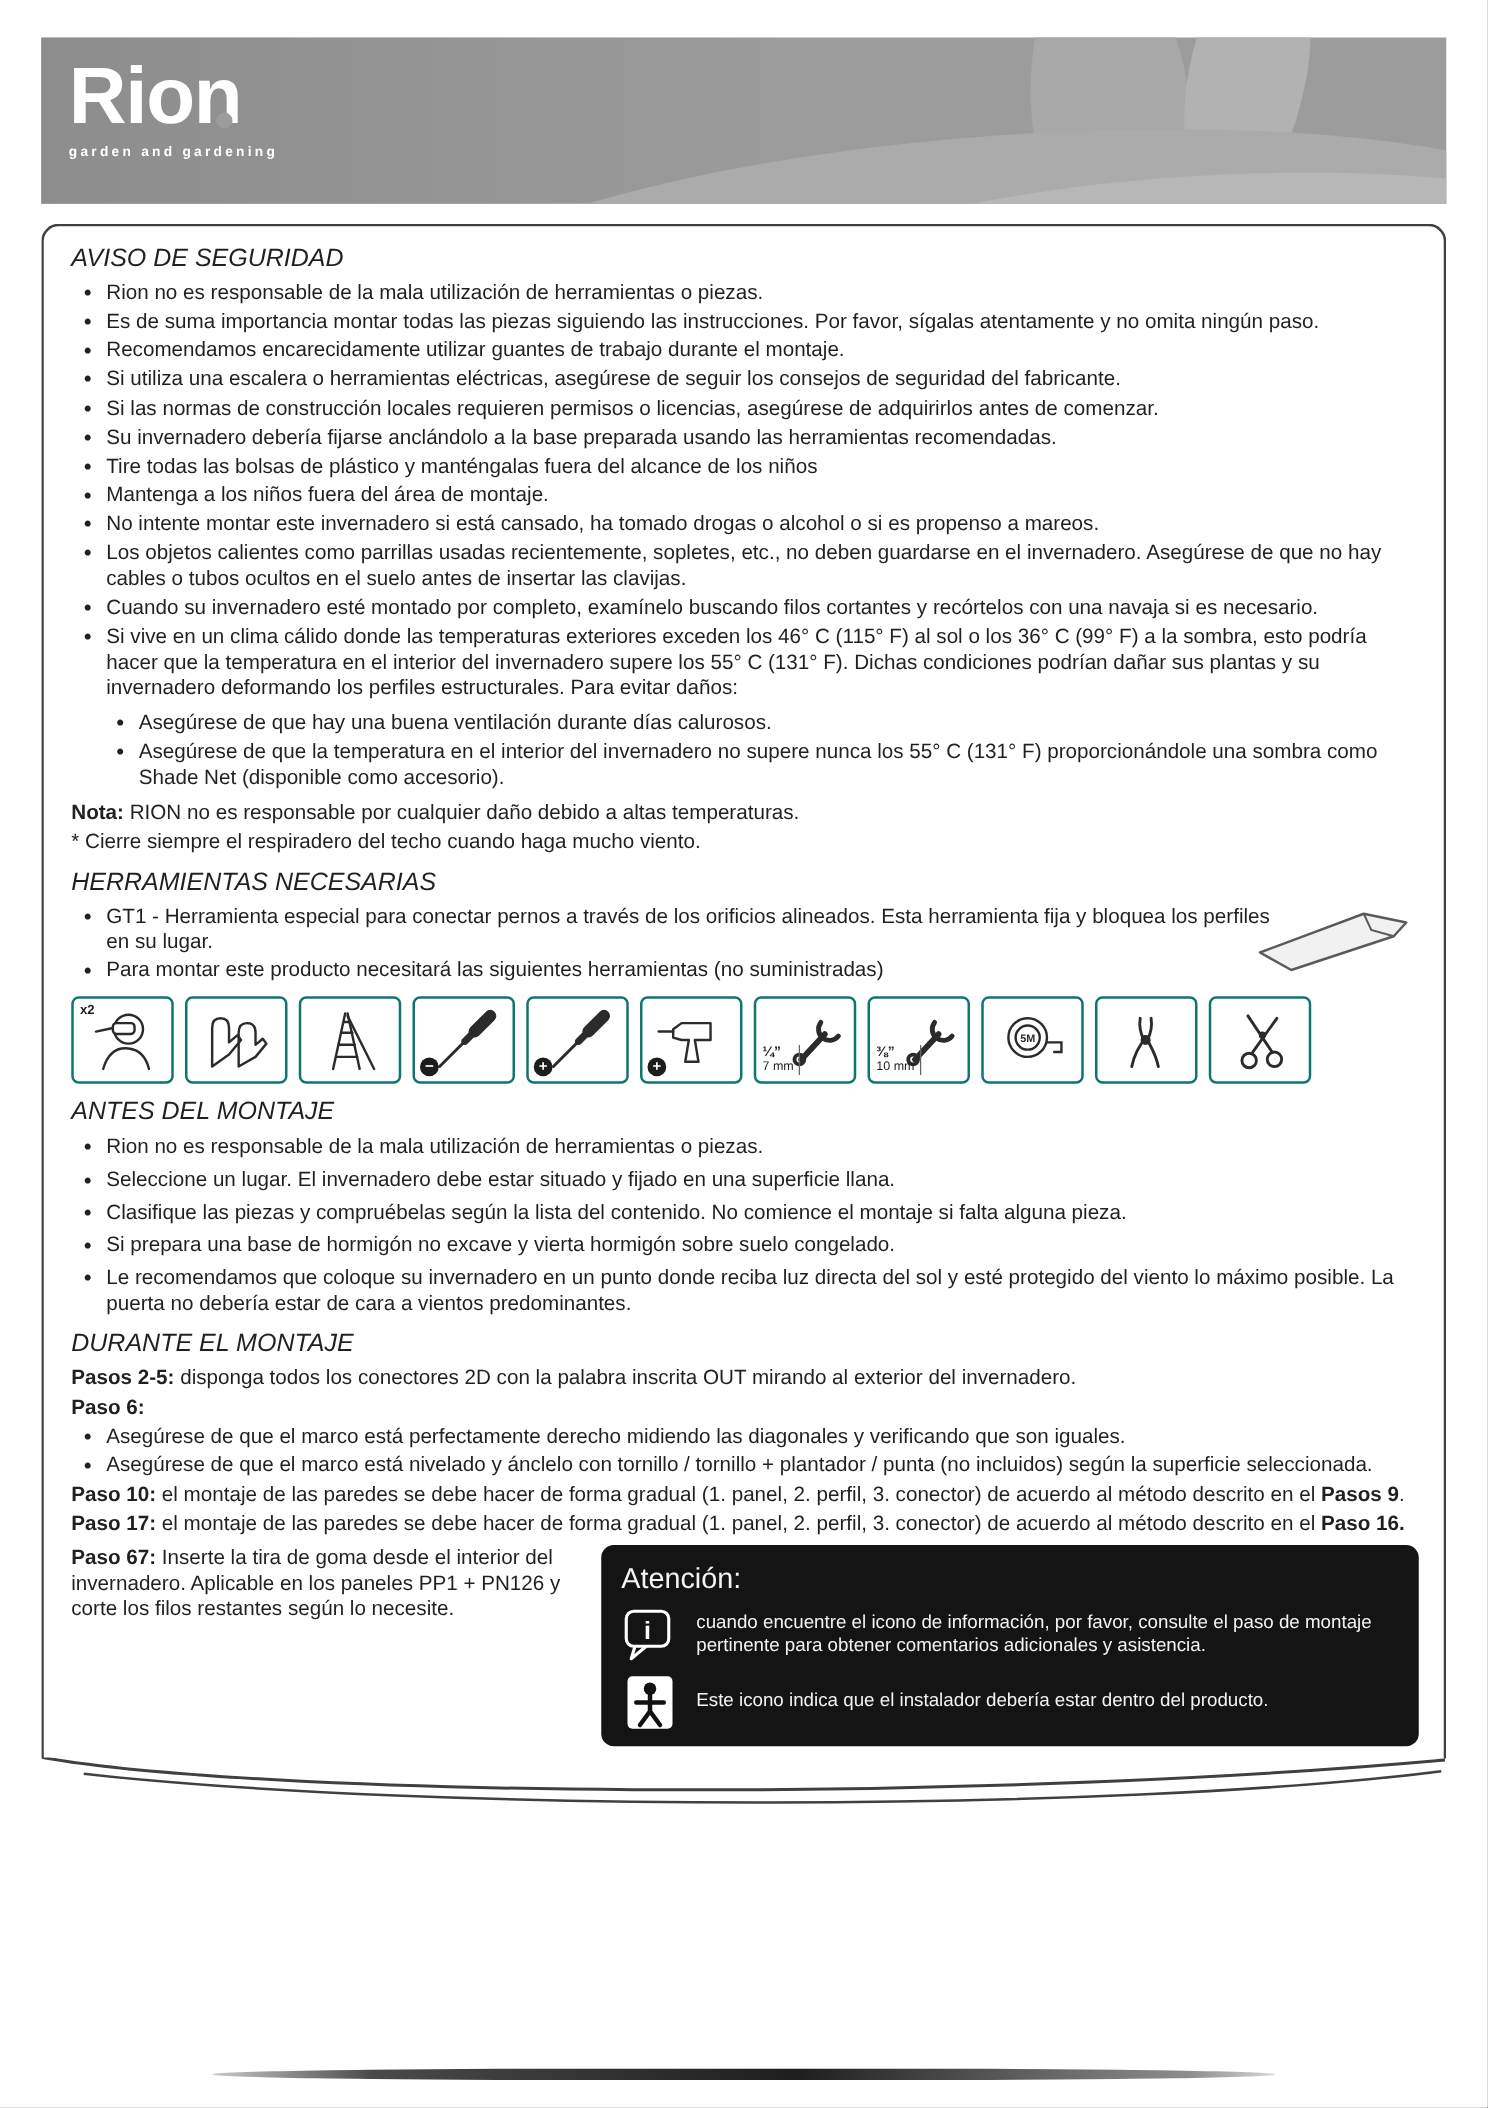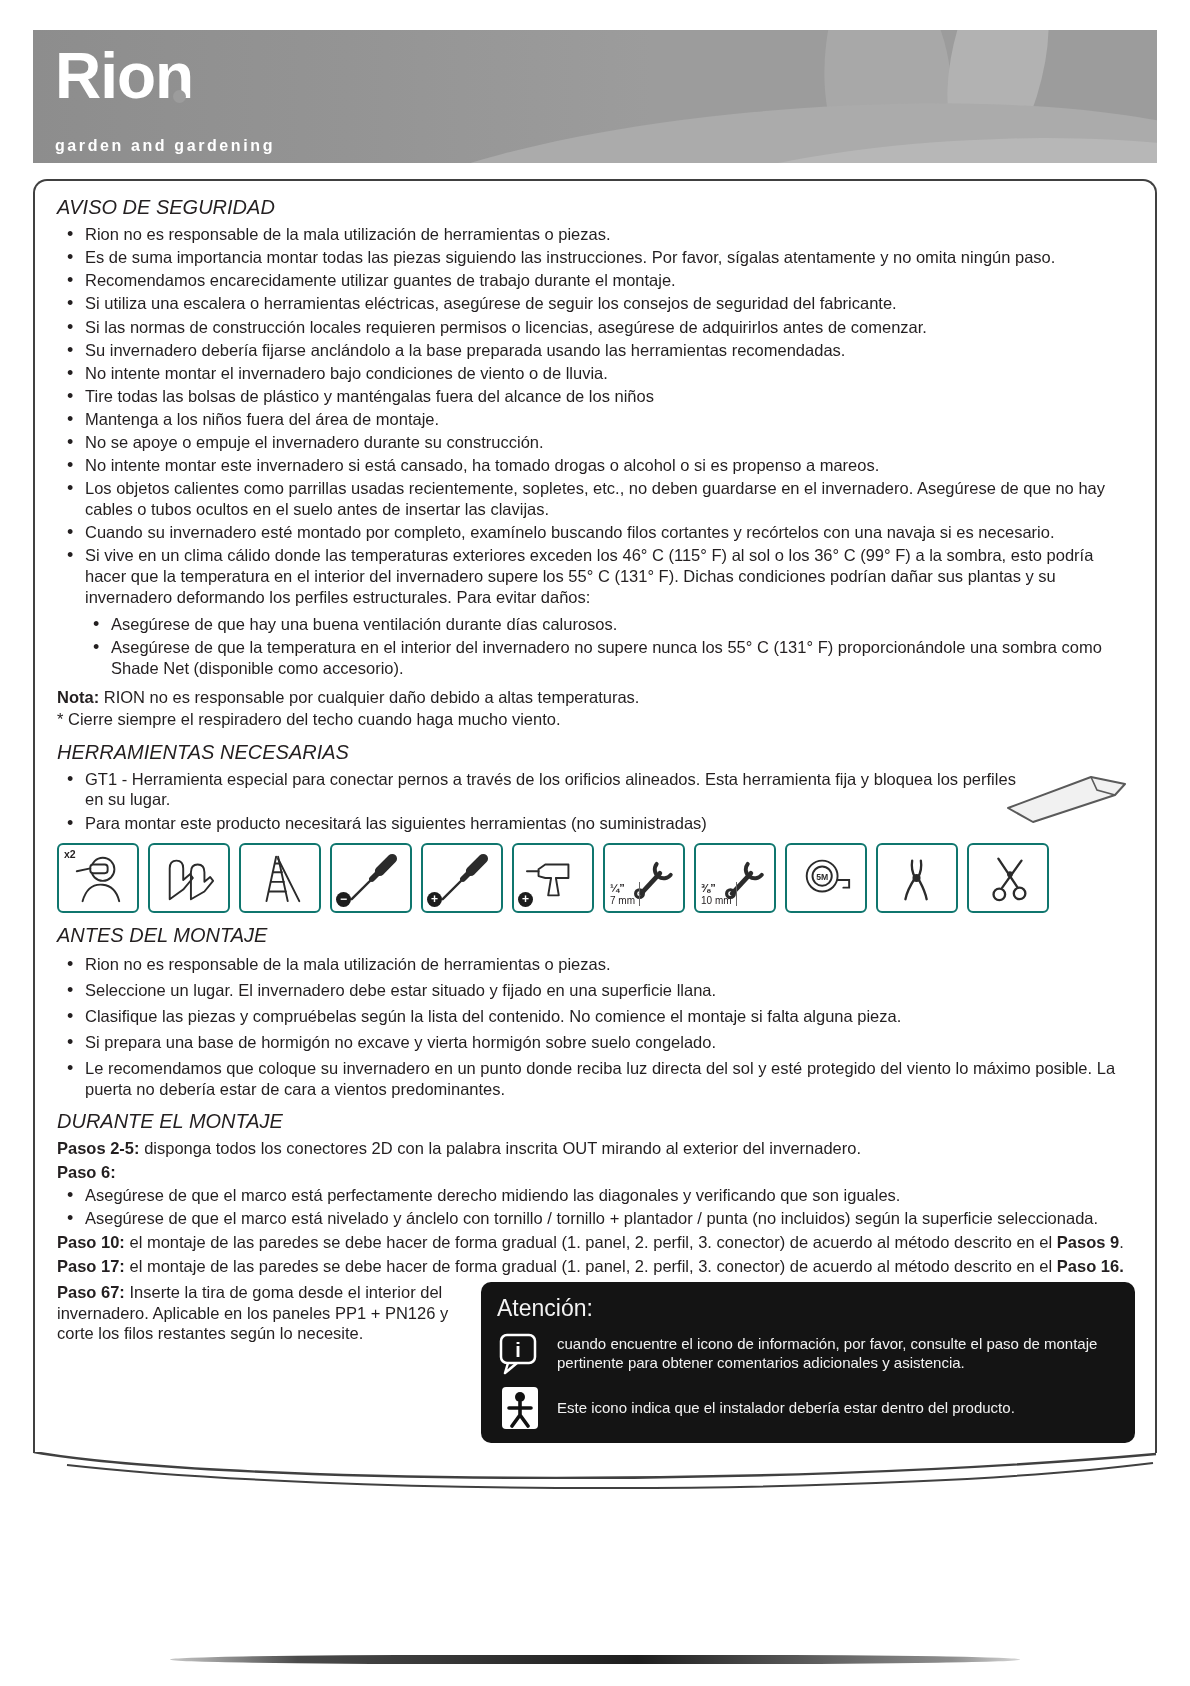--- a/index.html
+++ b/index.html
@@ -10,21 +10,21 @@
   
   .banner{margin:30px 33px 16px;height:133px;background:#9c9c9c;position:relative;overflow:hidden;}
   .banner .shade-left{position:absolute;inset:0;background:linear-gradient(90deg,#8d8d8d 0%,#949494 28%,rgba(148,148,148,0) 55%);}
   .banner .swoosh-a{position:absolute;left:300px;top:78px;width:950px;height:220px;background:#ababab;border-radius:50%;transform:rotate(-4deg);}
   .banner .swoosh-b{position:absolute;left:560px;top:110px;width:760px;height:190px;background:#b7b7b7;border-radius:50%;transform:rotate(-3deg);}
   .banner .leaf{position:absolute;left:770px;top:-60px;width:170px;height:230px;background:#a8a8a8;border-radius:0 90% 0 90%;transform:rotate(24deg);}
   .banner .leaf2{position:absolute;left:905px;top:-80px;width:120px;height:220px;background:#b2b2b2;border-radius:0 90% 0 90%;transform:rotate(30deg);}
   .logo-block{position:absolute;left:22px;top:14px;z-index:3;}
   .logo-text{color:#fff;font-weight:bold;font-size:64px;line-height:1;letter-spacing:-1px;}
   .logo-dot{position:absolute;left:118px;top:46px;width:13px;height:13px;border-radius:50%;background:#9c9c9c;}
-  .logo-tagline{color:#fff;font-weight:bold;font-size:16px;letter-spacing:2.6px;margin-top:28px;}
+  .logo-tagline{color:#fff;font-weight:bold;font-size:11px;letter-spacing:2.6px;margin-top:8px;}
   
   .main-box{
     margin:0 33px;border:2.2px solid #404040;border-bottom:none;border-radius:14px 14px 0 0;
     padding:12px 20px 4px 20px;position:relative;
   }
   .sec-title{font-style:italic;font-size:20px;margin:10px 0 4px 2px;font-weight:400;}
   .sec-title.first{margin-top:2px;}
   ul.blist{margin:0;padding:0 0 0 30px;list-style:none;}
   ul.blist li{position:relative;margin:2.5px 0;}
   ul.blist li::before{content:"•";position:absolute;left:-18px;top:-1px;font-size:18px;color:#231f20;}
@@ -77,24 +77,22 @@
   <div class="main-box">
 
     <div class="sec-title first">AVISO DE SEGURIDAD</div>
     <ul class="blist">
       <li>Rion no es responsable de la mala utilización de herramientas o piezas.</li>
       <li>Es de suma importancia montar todas las piezas siguiendo las instrucciones. Por favor, sígalas atentamente y no omita ningún paso.</li>
       <li>Recomendamos encarecidamente utilizar guantes de trabajo durante el montaje.</li>
       <li>Si utiliza una escalera o herramientas eléctricas, asegúrese de seguir los consejos de seguridad del fabricante.</li>
       <li>Si las normas de construcción locales requieren permisos o licencias, asegúrese de adquirirlos antes de comenzar.</li>
       <li>Su invernadero debería fijarse anclándolo a la base preparada usando las herramientas recomendadas.</li>
-      <li>No intente montar el invernadero bajo condiciones de viento o de lluvia.</li>
       <li>Tire todas las bolsas de plástico y manténgalas fuera del alcance de los niños</li>
       <li>Mantenga a los niños fuera del área de montaje.</li>
-      <li>No se apoye o empuje el invernadero durante su construcción.</li>
       <li>No intente montar este invernadero si está cansado, ha tomado drogas o alcohol o si es propenso a mareos.</li>
       <li>Los objetos calientes como parrillas usadas recientemente, sopletes, etc., no deben guardarse en el invernadero. Asegúrese de que no hay cables o tubos ocultos en el suelo antes de insertar las clavijas.</li>
       <li>Cuando su invernadero esté montado por completo, examínelo buscando filos cortantes y recórtelos con una navaja si es necesario.</li>
       <li>Si vive en un clima cálido donde las temperaturas exteriores exceden los 46° C (115° F) al sol o los 36° C (99° F) a la sombra, esto podría hacer que la temperatura en el interior del invernadero supere los 55° C (131° F). Dichas condiciones podrían dañar sus plantas y su invernadero deformando los perfiles estructurales. Para evitar daños:</li>
     </ul>
     <ul class="blist sub">
       <li>Asegúrese de que hay una buena ventilación durante días calurosos.</li>
       <li>Asegúrese de que la temperatura en el interior del invernadero no supere nunca los 55° C (131° F) proporcionándole una sombra como Shade Net (disponible como accesorio).</li>
     </ul>
     <p class="note-line"><b class="lbl">Nota:</b>

